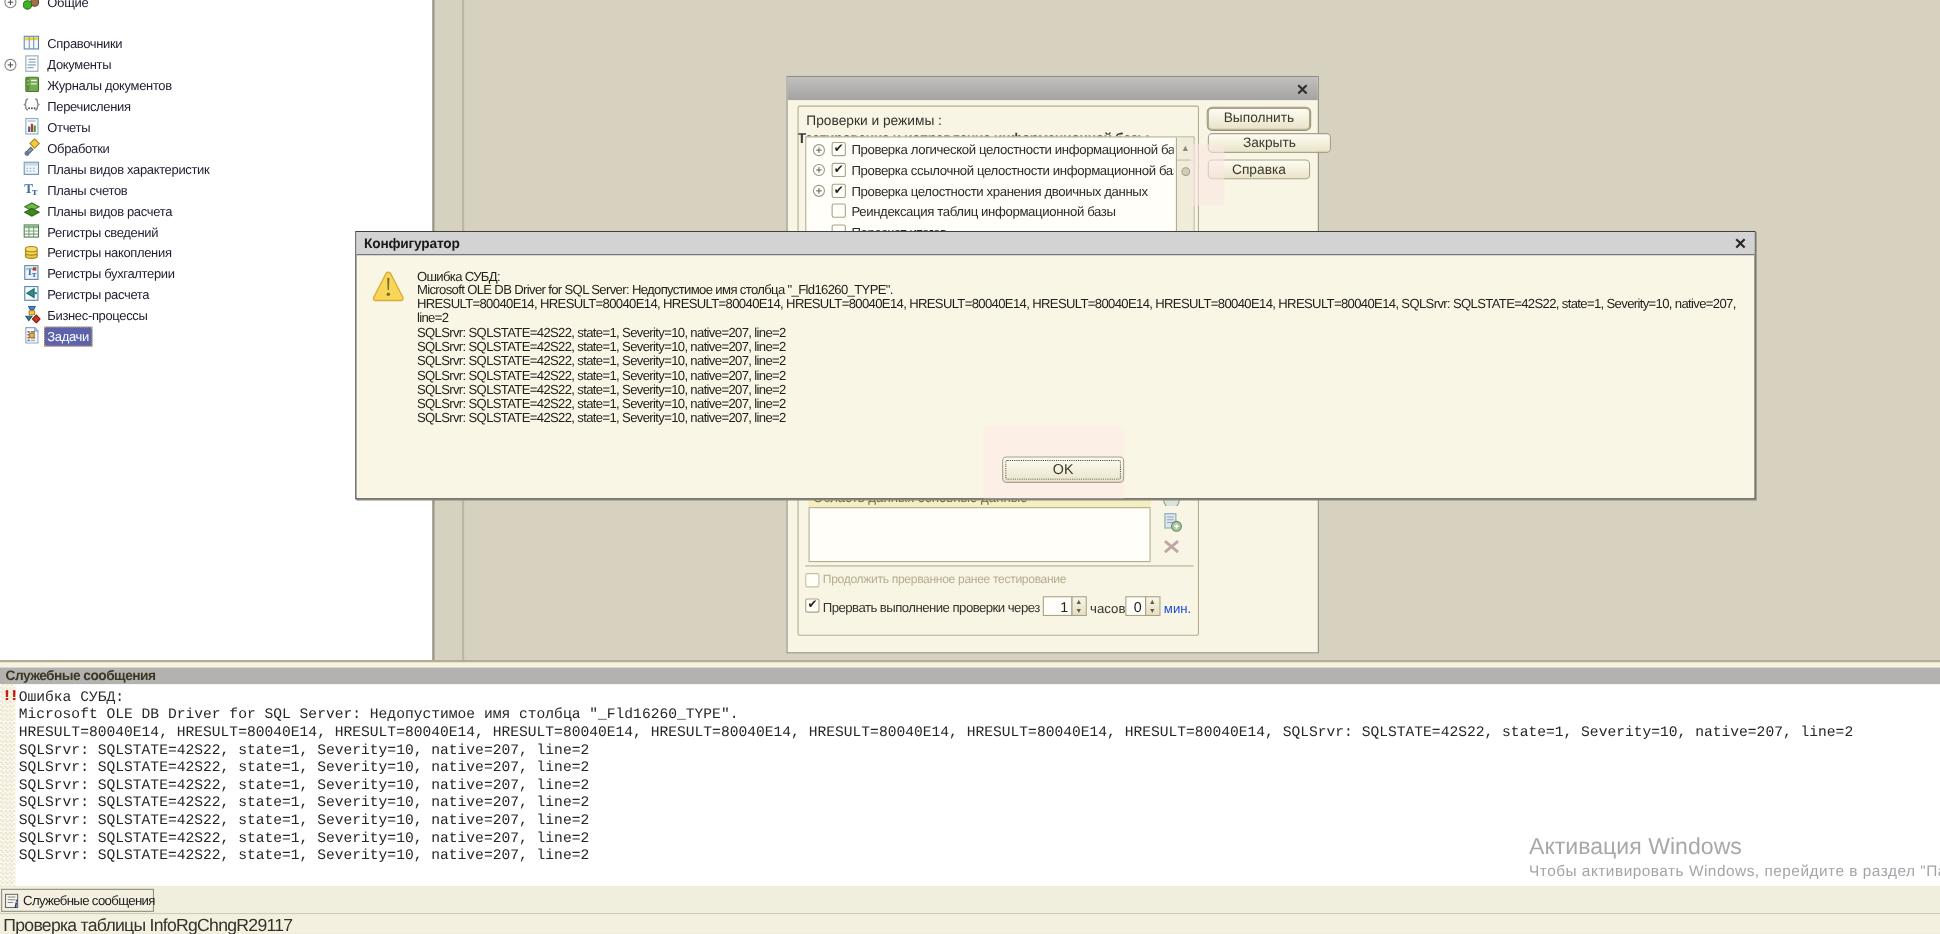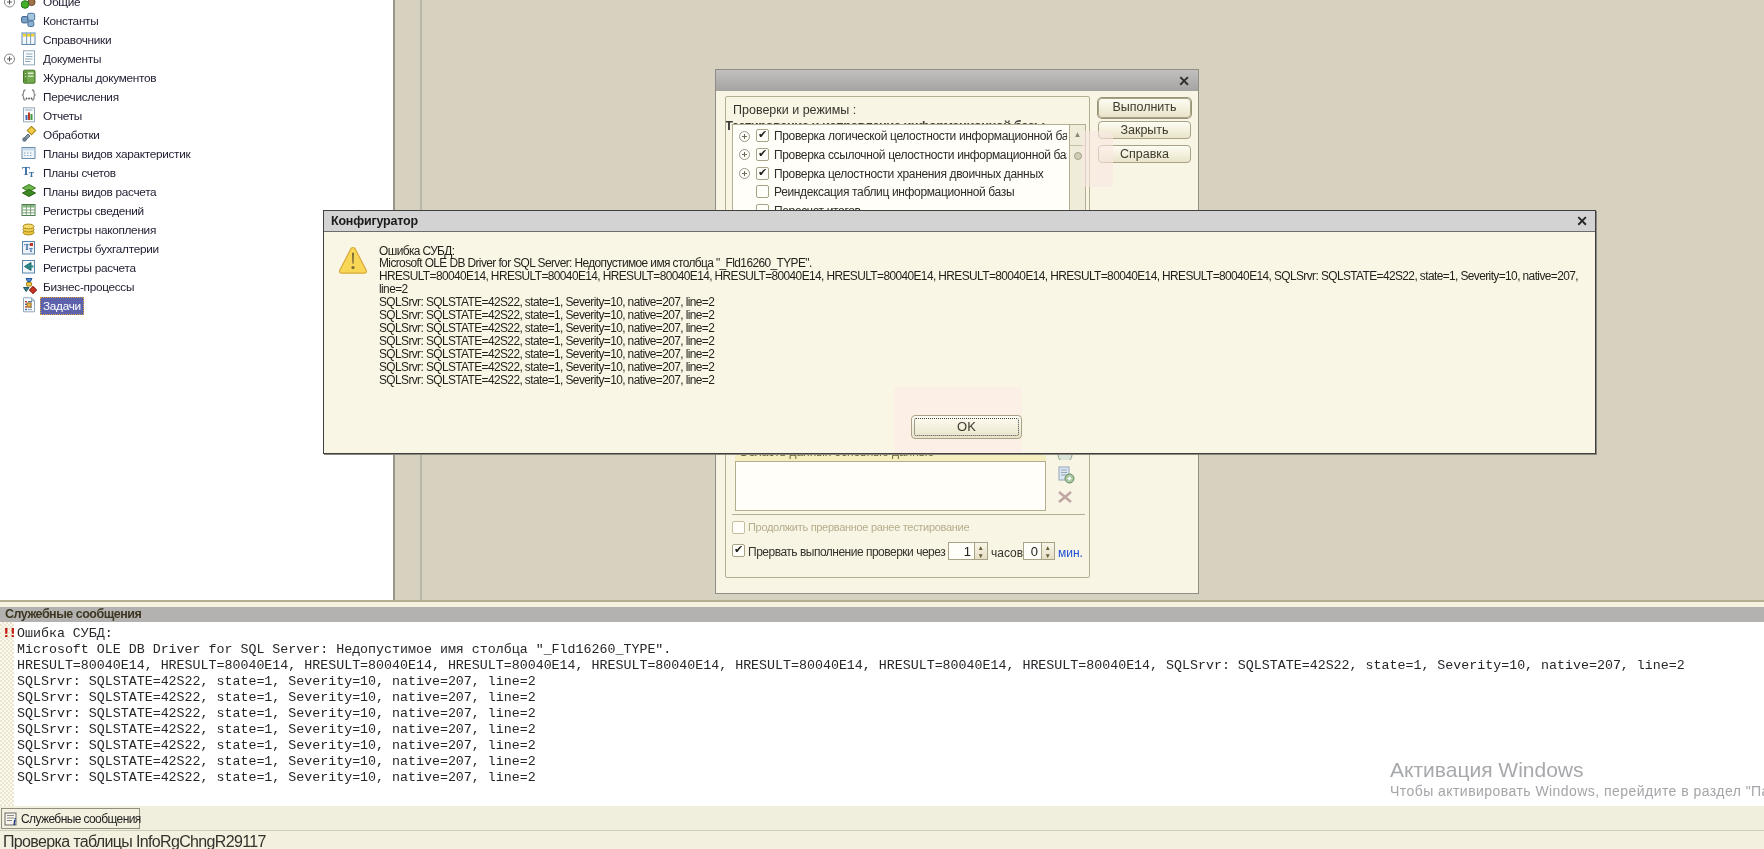--- a/index.html
+++ b/index.html
@@ -67,28 +67,20 @@
 <div class="abs" id="tree">
 <div class="trow" style="top:-8px">
       <span class="exp"></span>
       <svg class="ic" width="16" height="16">
         <circle cx="10.5" cy="9" r="3.6" fill="#9c7248" stroke="#6d4426"></circle>
         <circle cx="4" cy="11.5" r="3.8" fill="#44b02a" stroke="#1e7a12"></circle>
         <rect x="8" y="0" width="5" height="3" fill="#4a82c4" opacity="0.8"></rect>
       </svg>
       <span class="lbl">Общие</span>
     </div>
-<div class="trow" style="top:11px">
-      <svg class="ic" width="16" height="16">
-        <rect x="6.7" y="1.3" width="7" height="7" rx="1.5" fill="#a6c6e0" stroke="#50749c"></rect>
-        <rect x="0.6" y="4.5" width="6.2" height="6.4" rx="1.5" fill="#7aa2c6" stroke="#3e6690"></rect>
-        <rect x="6.9" y="9.1" width="5.9" height="5.4" rx="1.5" fill="#8cb2d4" stroke="#466e9a"></rect>
-      </svg>
-      <span class="lbl">Константы</span>
-    </div>
 <div class="trow" style="top:30px">
       <svg class="ic" width="16" height="16">
         <rect x="1" y="2" width="13" height="11.5" fill="#f4f8fc" stroke="#5b87ad"></rect>
         <rect x="2" y="3" width="3.4" height="2.6" fill="#f4d22c"></rect>
         <rect x="6" y="3" width="3.4" height="2.6" fill="#f4d22c"></rect>
         <rect x="10" y="3" width="3.2" height="2.6" fill="#f4d22c"></rect>
         <line x1="5.6" y1="2" x2="5.6" y2="13.5" stroke="#7a9cba"></line>
         <line x1="9.6" y1="2" x2="9.6" y2="13.5" stroke="#7a9cba"></line>
       </svg>
       <span class="lbl">Справочники</span>
@@ -263,21 +255,21 @@
     <div class="lrow" style="top:77.2px;">
         <span class="cb" style="left:23px;top:2px;"></span>
         <span class="ltxt">Пересчет итогов</span>
       </div>
     <div class="abs" style="right:0;top:0;width:15px;height:100%;background:#f0ecda;border-left:1px solid #b3ae90;">
       <div style="position:absolute;left:0;top:0;width:15px;height:20px;border-bottom:1px solid #c5c0a5;color:#8a887c;font-size:8px;text-align:center;line-height:20px;">▲</div>
       <div style="position:absolute;left:4px;top:27px;width:6px;height:6px;border-radius:50%;background:#d2cdb6;border:1px solid #a5a18c;"></div>
     </div>
   </div>
   <div class="cbtn" style="left:382px;top:28px;width:93px;height:20px;line-height:17px;box-shadow:0 0 0 1px #9b9578;">Выполнить</div>
-  <div class="cbtn" style="left:382px;top:51px;width:93px;height:18px;line-height:17px;">Закрыть</div>
+  <div class="cbtn" style="left:382px;top:51px;width:112px;height:18px;line-height:17px;">Закрыть</div>
   <div class="cbtn" style="left:382px;top:75px;width:93px;height:18px;line-height:17px;">Справка</div>
 
   <div class="abs" style="left:19px;top:374px;width:311px;height:17px;background:#f5eec0;overflow:hidden;">
     <span style="position:absolute;left:4px;top:1px;font-size:12px;color:#6b6436;white-space:pre;">Область данных основные данные</span>
   </div>
   <div class="abs" style="left:19px;top:391px;width:311px;height:50px;background:#fffef8;border:1px solid #b3ae90;box-sizing:border-box;"></div>
   <svg class="abs" style="left:340px;top:376px;" width="18" height="14">
       <circle cx="9" cy="9" r="7" fill="#dce4da" stroke="#8aa08a"></circle>
     </svg>
   <svg class="abs" style="left:341px;top:396px;" width="18" height="18">

